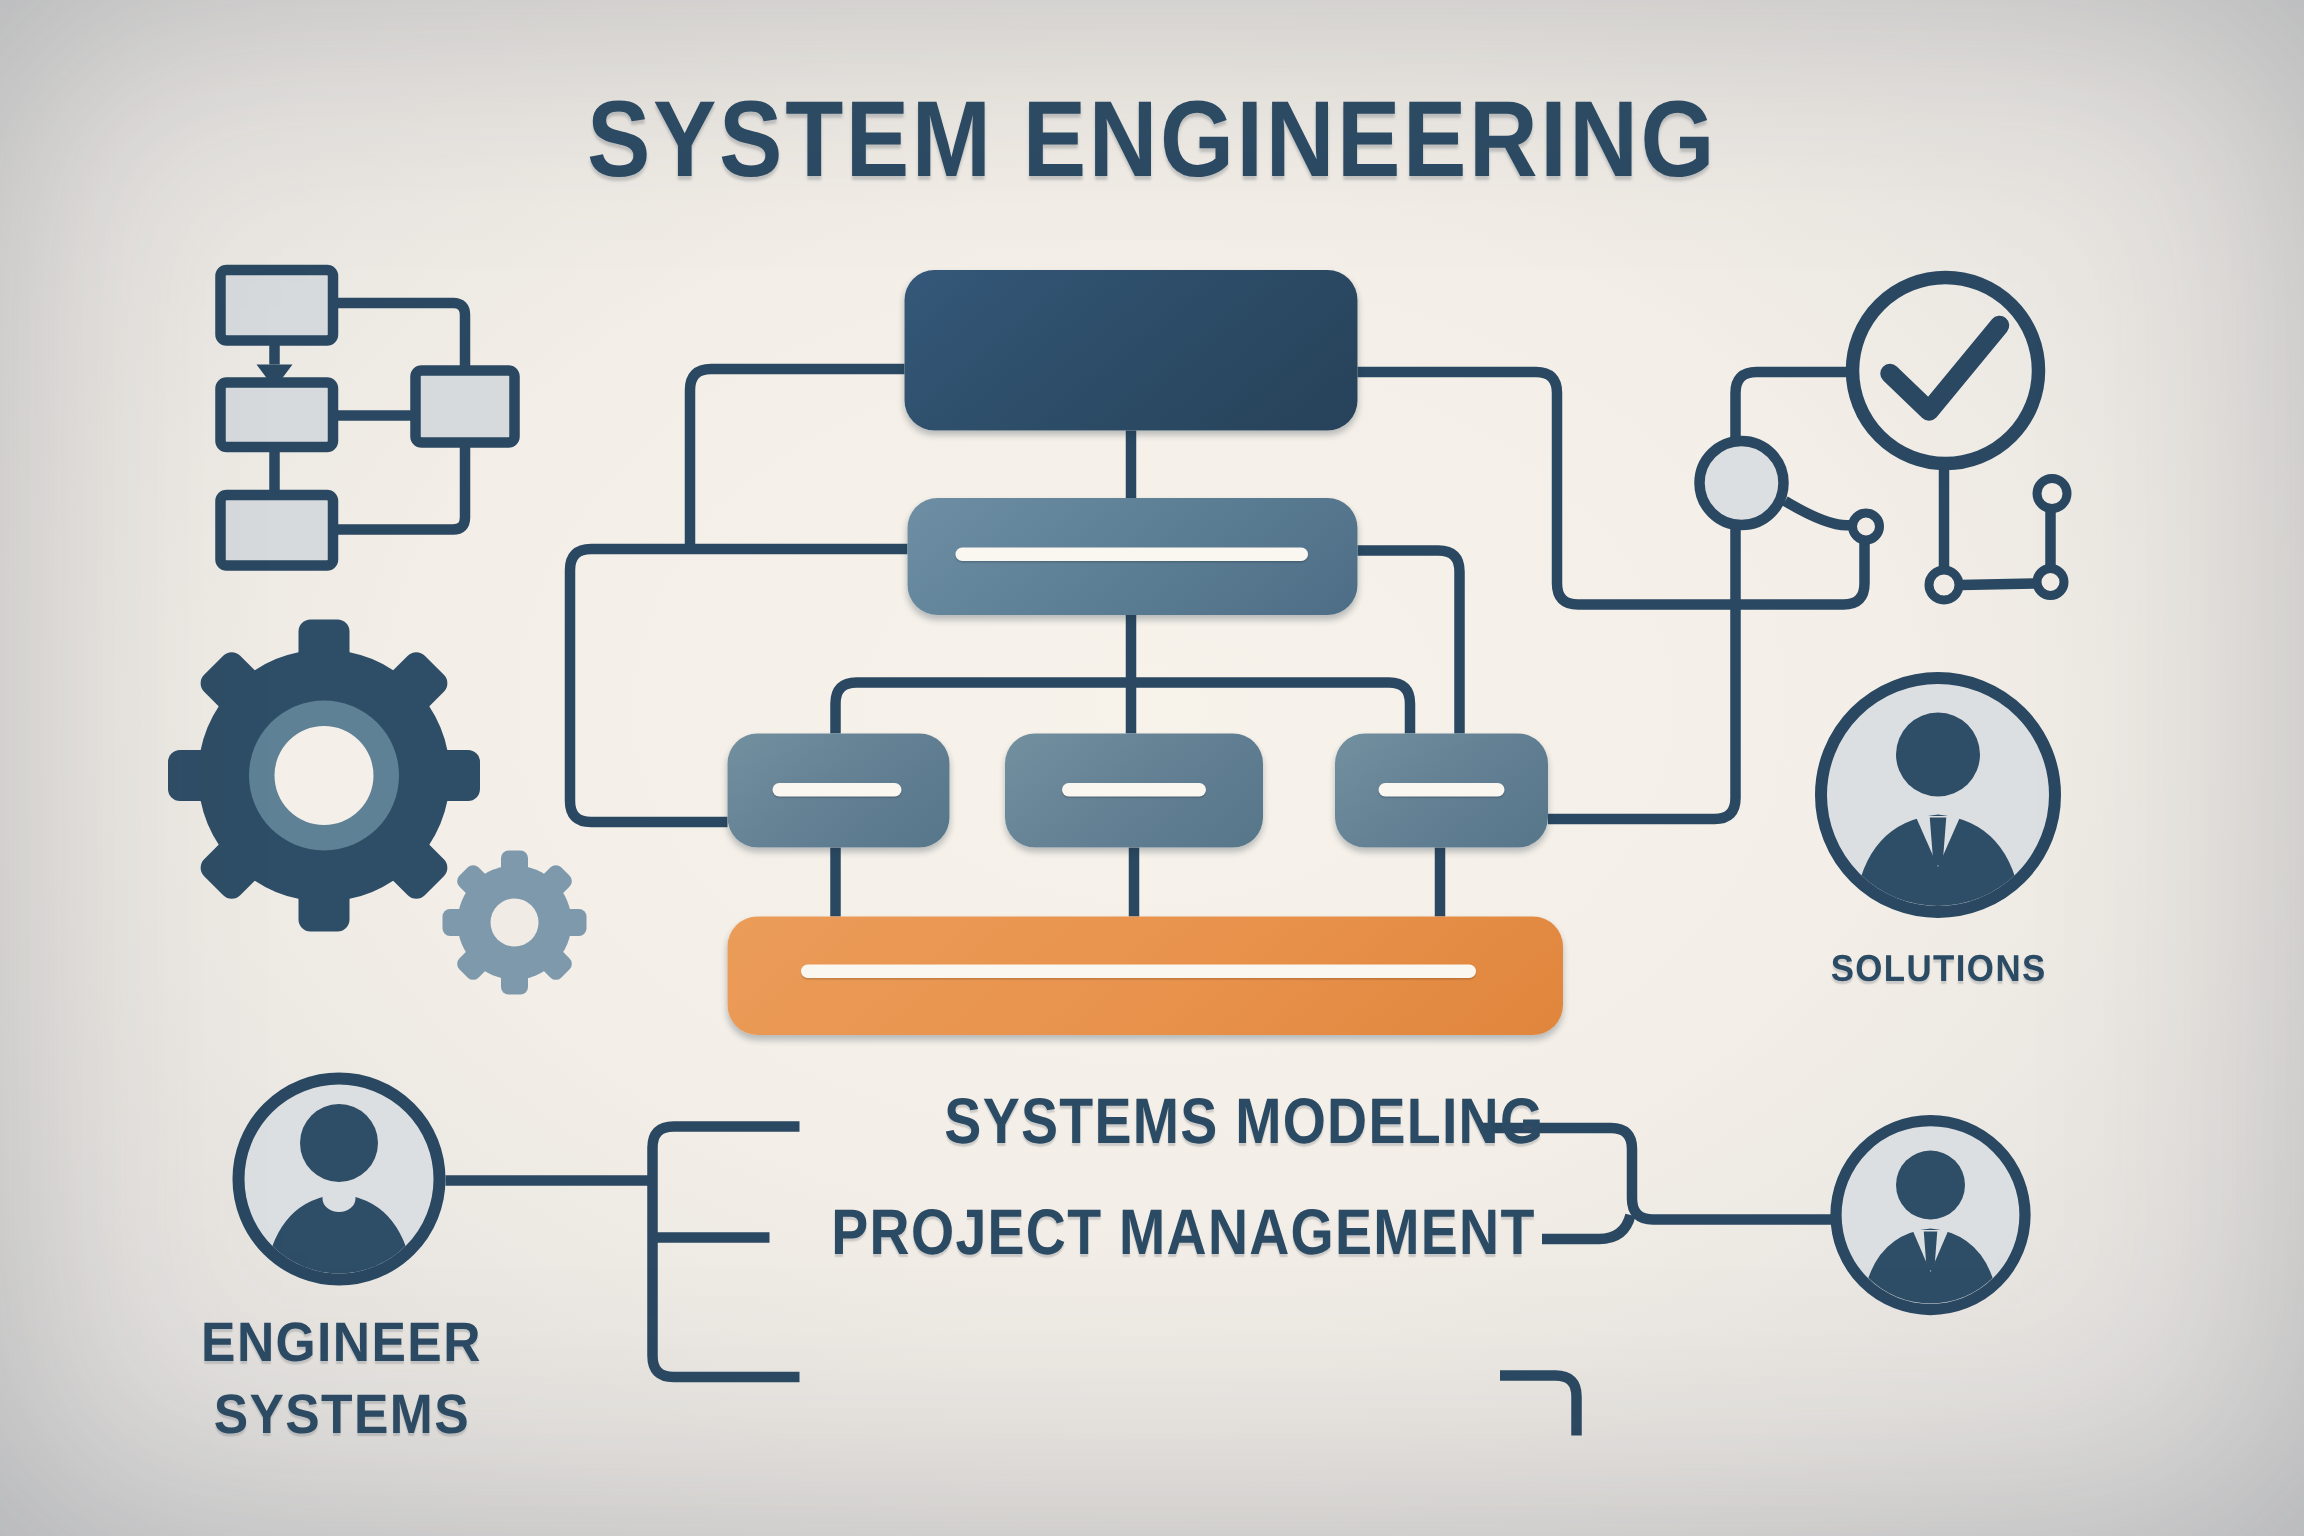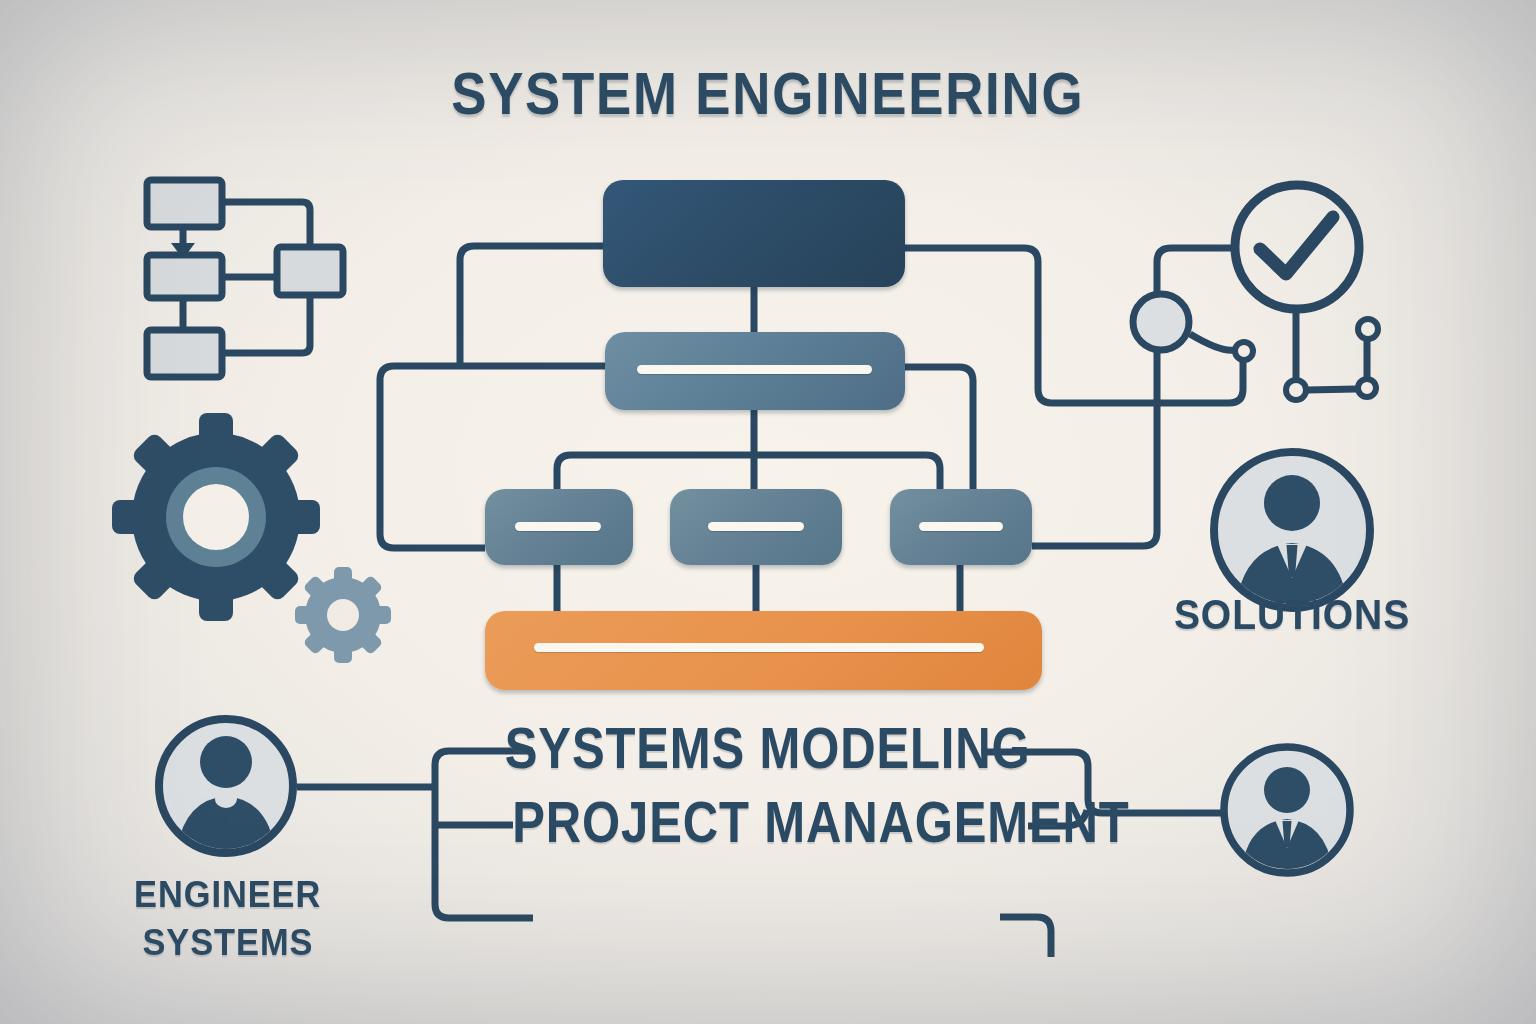--- a/index.html
+++ b/index.html
@@ -17,31 +17,31 @@
   .nbox{position:absolute;border-radius:20px;box-shadow:0 3px 4px rgba(30,50,70,0.28);}
   .box-root{background:linear-gradient(140deg,#35587a 0%,#2d4d68 45%,#27425a 100%);}
   .box-mid{background:linear-gradient(140deg,#6d8ea3 0%,#5b7d93 55%,#4d6d86 100%);}
   .box-small{background:linear-gradient(140deg,#72909f 0%,#627f93 55%,#567689 100%);}
   .box-orange{background:linear-gradient(140deg,#eb9c59 0%,#e8924c 55%,#e0853c 100%);}
   .pill{position:absolute;height:9px;border-radius:5px;background:#faf7f1;box-shadow:0 1px 1px rgba(0,0,0,0.18);}
   
   .t-navy{color:#2b4a63;font-weight:bold;}
   .cond{display:inline-block;transform:scaleX(0.88);transform-origin:center;white-space:nowrap;}
   .title-wrap{position:absolute;left:0;right:0;top:46px;text-align:center;
-    font-size:60px;letter-spacing:2px;line-height:95px;
+    font-size:72px;letter-spacing:2px;line-height:95px;
     text-shadow:0 3px 2px rgba(90,100,110,0.30);}
-  .skill{position:absolute;left:462px;width:600px;text-align:left;
-    font-size:57px;letter-spacing:1px;line-height:44px;
+  .skill{position:absolute;left:462px;width:600px;text-align:right;
+    font-size:43px;letter-spacing:1px;line-height:44px;
     text-shadow:0 2px 1px rgba(90,100,110,0.25);}
   .skill .cond{transform:scaleX(0.86);}
   .skill2{line-height:48px;}
   .role{position:absolute;text-align:center;text-shadow:0 2px 1px rgba(90,100,110,0.25);}
   .role .cond{transform:scaleX(0.93);}
   .role-left{left:28px;width:400px;top:871px;font-size:37px;line-height:48px;letter-spacing:1px;}
-  .role-right{left:1092px;width:400px;top:592px;font-size:42px;line-height:45px;letter-spacing:1px;text-align:center;}
+  .role-right{left:1092px;width:400px;top:624px;font-size:25px;line-height:45px;letter-spacing:1px;text-align:center;}
 </style>
 </head>
 <body>
 
 <div class="canvas">
 
   <svg class="layer" width="1536" height="1024" viewBox="0 0 1536 1024">
     <g fill="none" stroke="#2a4861" stroke-width="7">
 
       <path d="M754 287 L754 332"></path>

